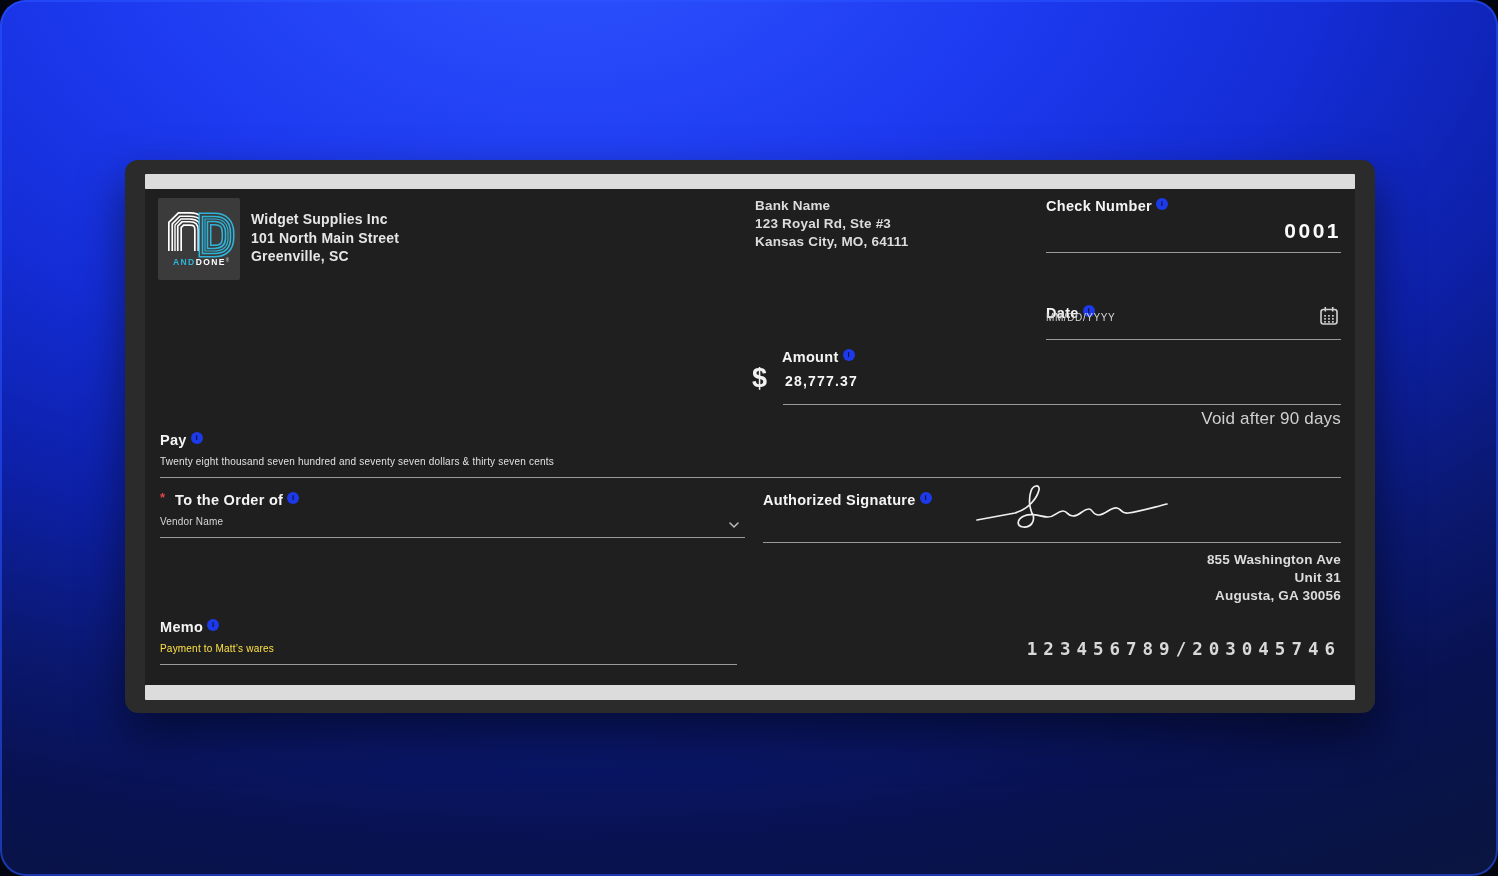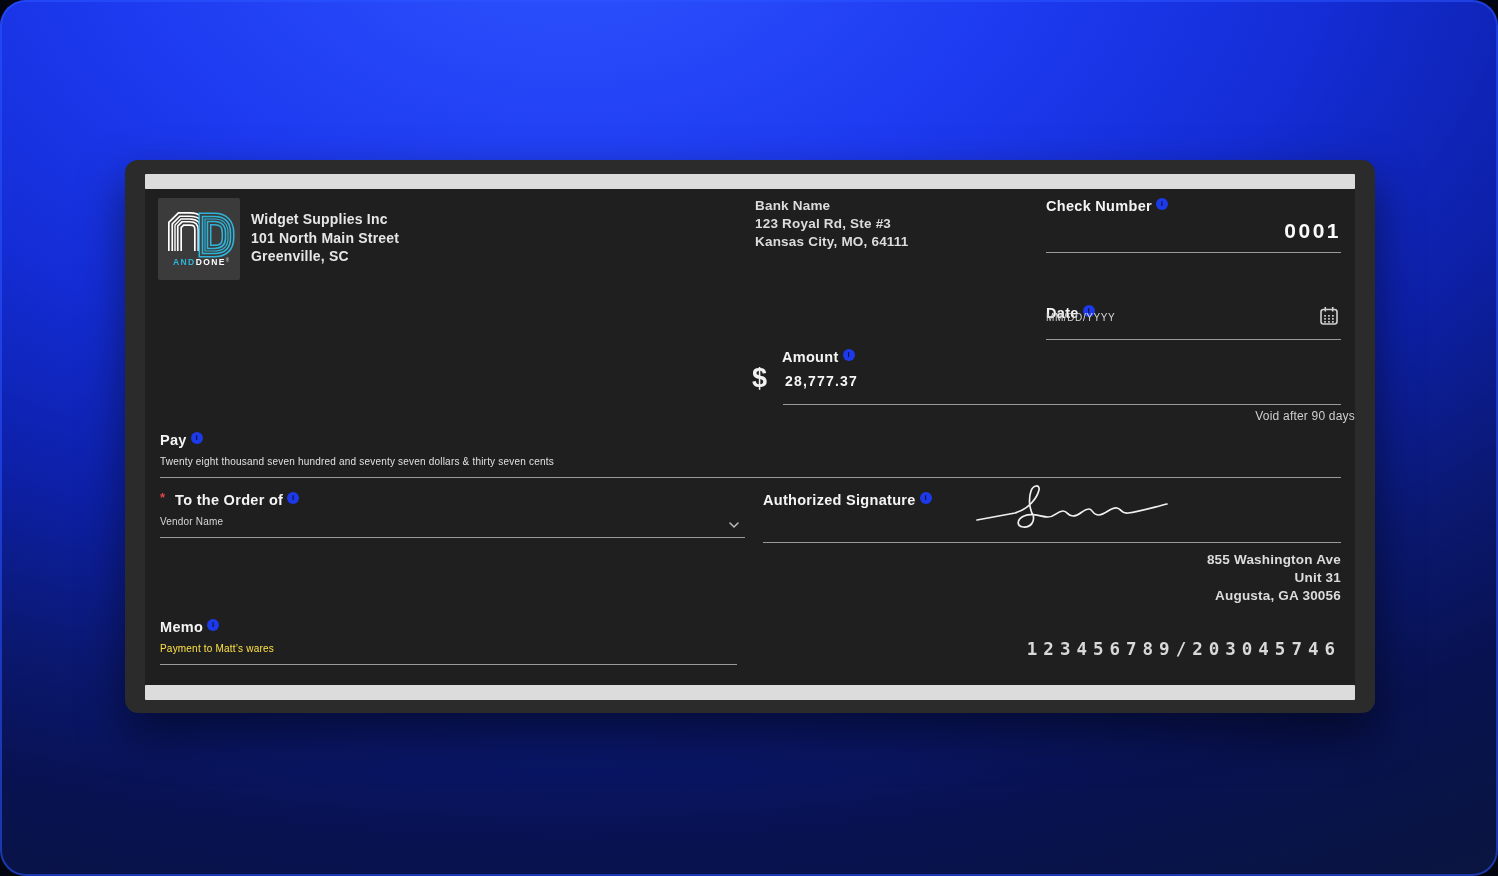--- a/index.html
+++ b/index.html
@@ -43,21 +43,21 @@
   .text-sm-block{ font-size:13.5px; font-weight:700; color:#dcdcdc; line-height:18px; letter-spacing:.2px; }
 
   .logo-tile{
     left:13px; top:9px; width:82px; height:82px; background:#3b3b3b; border-radius:2px;
     display:flex; align-items:center; justify-content:center;
   }
 
   .cn-value{ right:14px; top:30px; font-size:21px; font-weight:700; color:#fafafa; letter-spacing:2.5px; }
   .amt-cur{ left:607px; top:174px; font-size:27px; font-weight:700; color:#f2f2f2; }
   .amt-val{ left:640px; top:184px; font-size:14px; font-weight:700; color:#f5f5f5; letter-spacing:1.2px; }
-  .void{ right:0; top:220px; font-size:12px; color:#cfcfcf; letter-spacing:.2px; }
+  .void{ right:14px; top:220px; font-size:17px; color:#cfcfcf; letter-spacing:.2px; }
 
   .addr{ right:14px; top:362px; text-align:right; }
   .micr{
     right:14px; top:450px;
     font-family:"DejaVu Sans Mono", monospace;
     font-size:17.5px; font-weight:700; color:#d8d8d8; letter-spacing:6px;
   }
   .chev{ left:583px; top:326px; cursor:pointer; }
 </style>
 </head>

